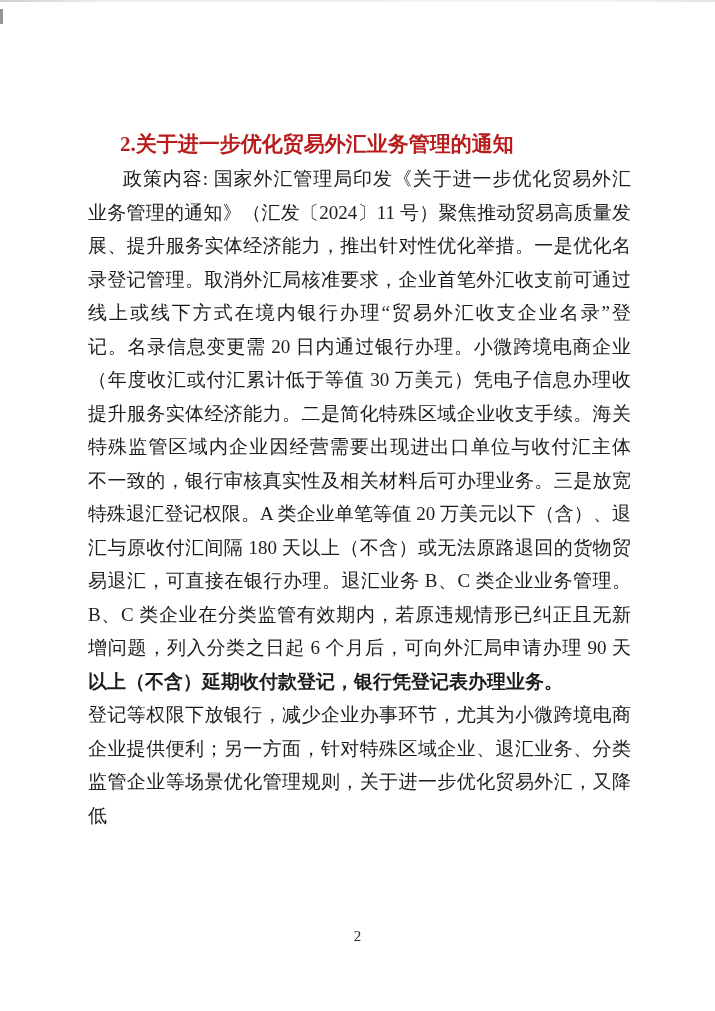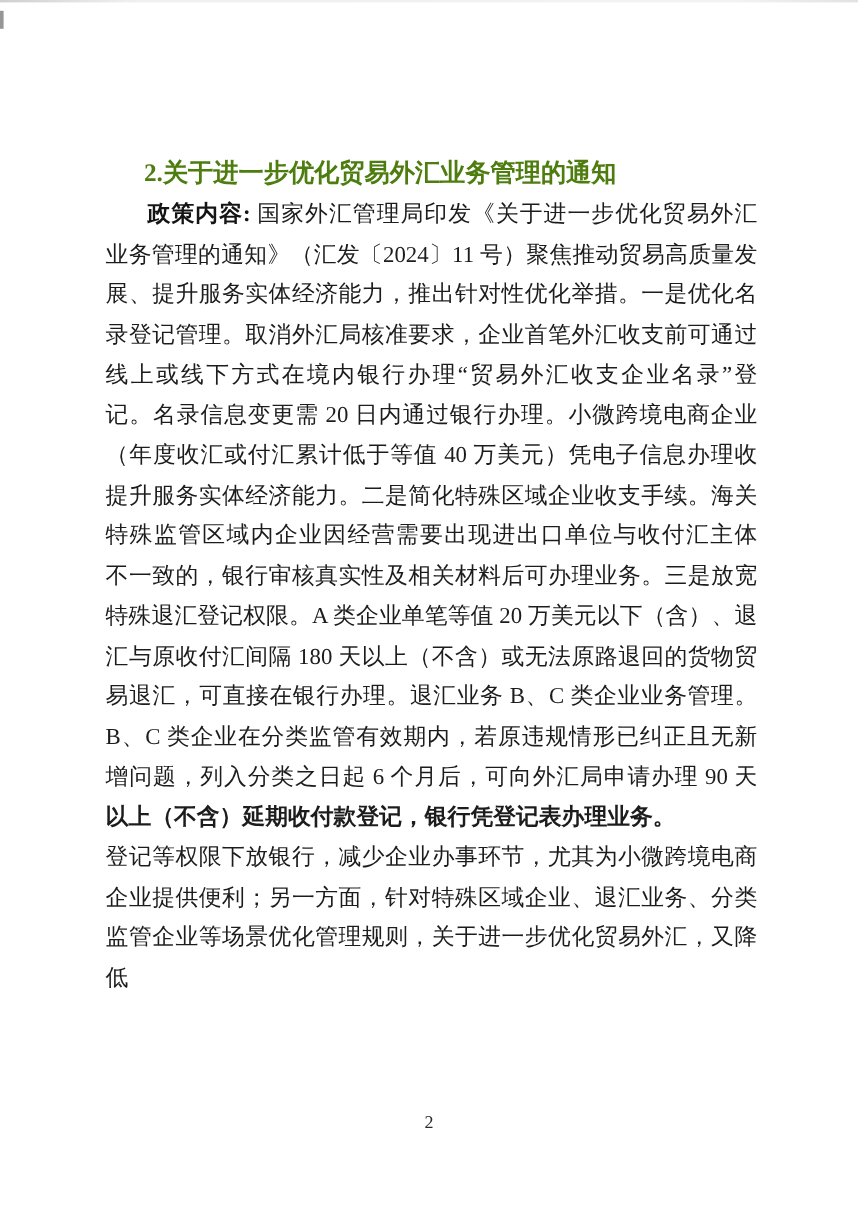--- a/index.html
+++ b/index.html
@@ -39,39 +39,39 @@
     top: 126px;
     width: 543px;
   }
   .title-line {
     font-size: 21px;
     font-weight: bold;
     line-height: 36px;
     height: 36px;
     text-indent: 32px;
     white-space: nowrap;
-    color: #4d7c0f;
+    color: #b91c1c;
   }
   .doc-line {
     font-size: 19px;
     line-height: 33.5px;
     height: 33.5px;
     text-align: justify;
     text-align-last: justify;
     color: #1c1c1c;
   }
   .doc-line.para-first {
     text-indent: 35px;
   }
   .doc-line.para-end {
     text-align-last: left;
     font-weight: bold;
   }
   .lead {
-    font-weight: bold;
+    font-weight: normal;
     color: #141414;
   }
   .footer {
     position: absolute;
     top: 927px;
     left: 0;
     width: 100%;
     text-align: center;
   }
   .page-num {
@@ -87,21 +87,21 @@
 
   <div class="text-block">
     <div class="title-line">2.关于进一步优化贸易外汇业务管理的通知</div>
     <div id="paragraphs">
         <div class="doc-line para-first"><span class="lead">政策内容:</span> 国家外汇管理局印发《关于进一步优化贸易外汇</div>
         <div class="doc-line">业务管理的通知》（汇发〔2024〕11 号）聚焦推动贸易高质量发</div>
         <div class="doc-line">展、提升服务实体经济能力，推出针对性优化举措。一是优化名</div>
         <div class="doc-line">录登记管理。取消外汇局核准要求，企业首笔外汇收支前可通过</div>
         <div class="doc-line">线上或线下方式在境内银行办理“贸易外汇收支企业名录”登</div>
         <div class="doc-line">记。名录信息变更需 20 日内通过银行办理。小微跨境电商企业</div>
-        <div class="doc-line">（年度收汇或付汇累计低于等值 40 万美元）凭电子信息办理收</div>
+        <div class="doc-line">（年度收汇或付汇累计低于等值 30 万美元）凭电子信息办理收</div>
         <div class="doc-line">提升服务实体经济能力。二是简化特殊区域企业收支手续。海关</div>
         <div class="doc-line">特殊监管区域内企业因经营需要出现进出口单位与收付汇主体</div>
         <div class="doc-line">不一致的，银行审核真实性及相关材料后可办理业务。三是放宽</div>
         <div class="doc-line">特殊退汇登记权限。A 类企业单笔等值 20 万美元以下（含）、退</div>
         <div class="doc-line">汇与原收付汇间隔 180 天以上（不含）或无法原路退回的货物贸</div>
         <div class="doc-line">易退汇，可直接在银行办理。退汇业务 B、C 类企业业务管理。</div>
         <div class="doc-line">B、C 类企业在分类监管有效期内，若原违规情形已纠正且无新</div>
         <div class="doc-line">增问题，列入分类之日起 6 个月后，可向外汇局申请办理 90 天</div>
         <div class="doc-line para-end">以上（不含）延期收付款登记，银行凭登记表办理业务。</div>
         <div class="doc-line">登记等权限下放银行，减少企业办事环节，尤其为小微跨境电商</div>

